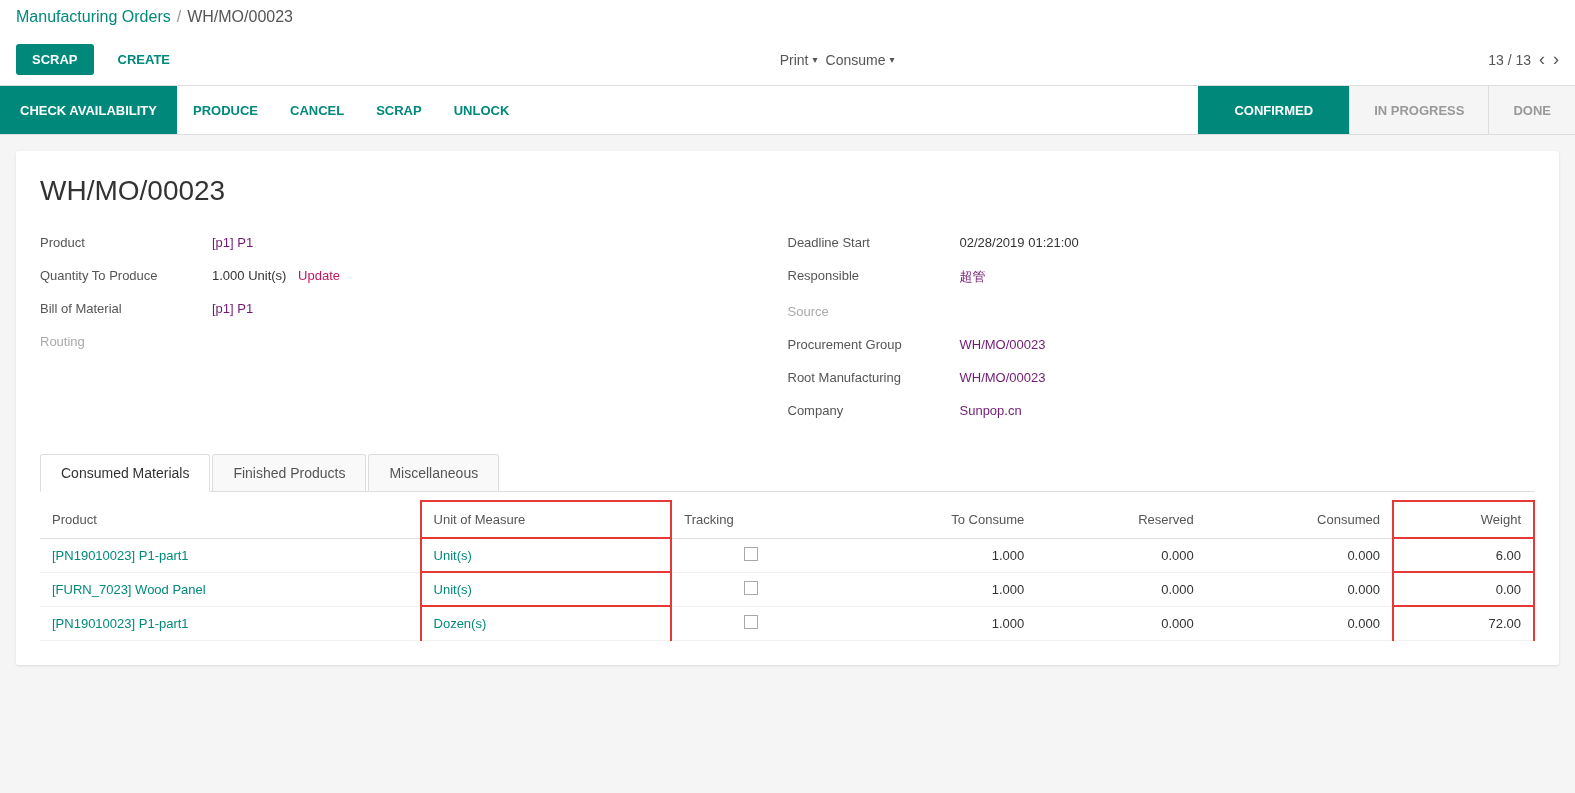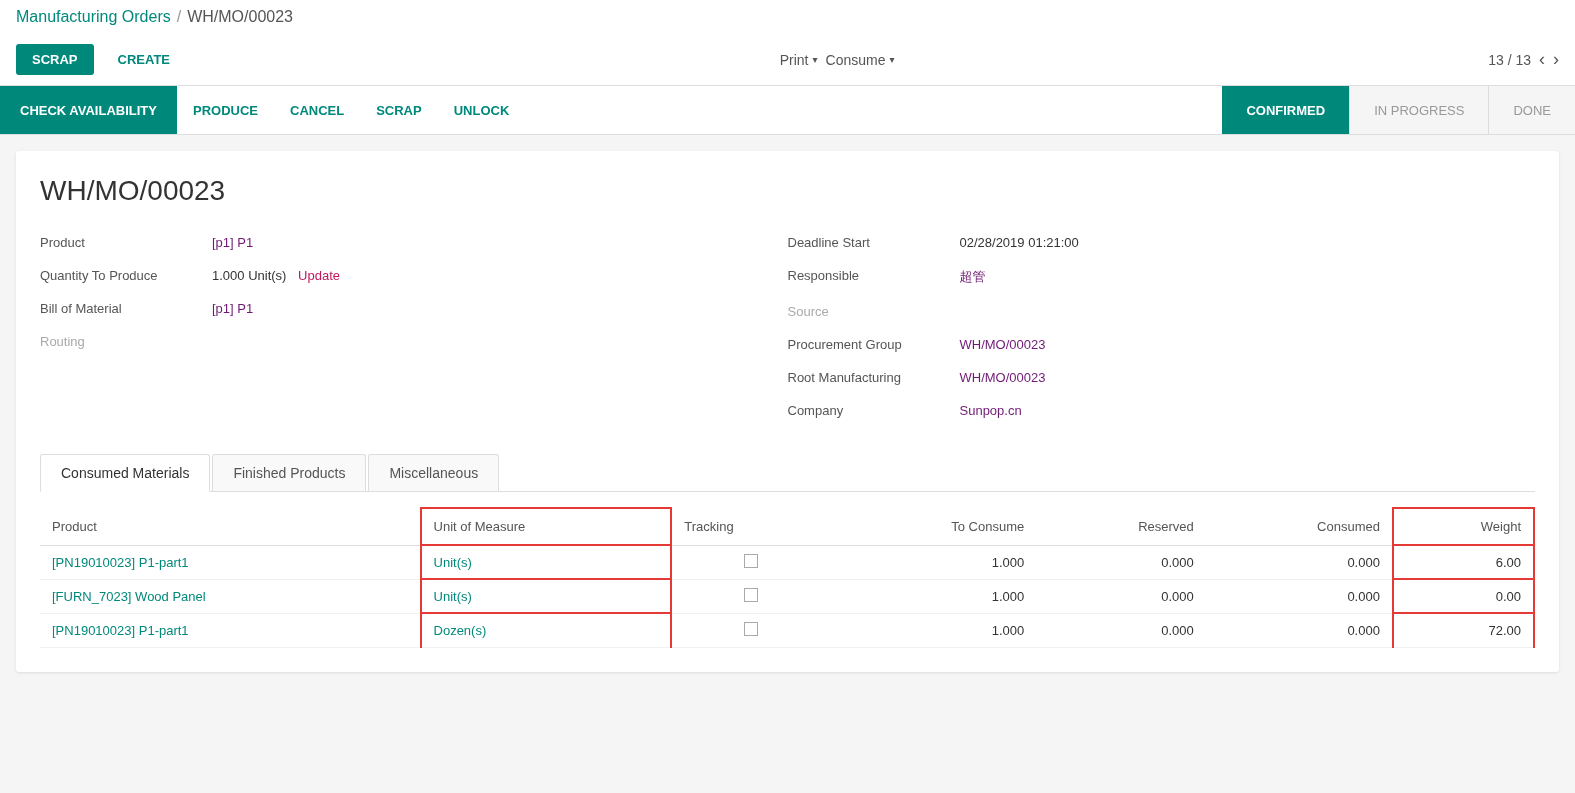--- a/index.html
+++ b/index.html
@@ -109,36 +109,36 @@
     }
     .action-bar-spacer { flex: 1; }
     .status-bar {
       display: flex;
       align-items: center;
       height: 48px;
     }
     .status-confirmed {
       background: #00897b;
       color: #fff;
-      padding: 0 24px;
+      padding: 0 36px;
       height: 100%;
       display: flex;
       align-items: center;
       font-size: 13px;
       font-weight: bold;
     }
     .status-inprogress, .status-done {
       background: #f5f5f5;
       color: #999;
       padding: 0 24px;
       height: 100%;
       display: flex;
       align-items: center;
       font-size: 13px;
-      font-weight: normal;
+      font-weight: bold;
       border-left: 1px solid #ddd;
     }
 
     
     .main-content {
       background: #fff;
       margin: 16px;
       padding: 24px;
       border-radius: 3px;
       box-shadow: 0 1px 3px rgba(0,0,0,0.1);
@@ -184,21 +184,21 @@
       border: none;
       cursor: pointer;
       font-size: 13px;
       margin-left: 8px;
     }
 
     
     .tabs {
       display: flex;
       border-bottom: 1px solid #ddd;
-      margin-bottom: 15px;
+      margin-bottom: 8px;
     }
     .tab {
       padding: 10px 20px;
       cursor: pointer;
       font-size: 14px;
       color: #555;
       border: 1px solid #ddd;
       border-bottom: none;
       background: #f9f9f9;
       margin-right: 2px;

